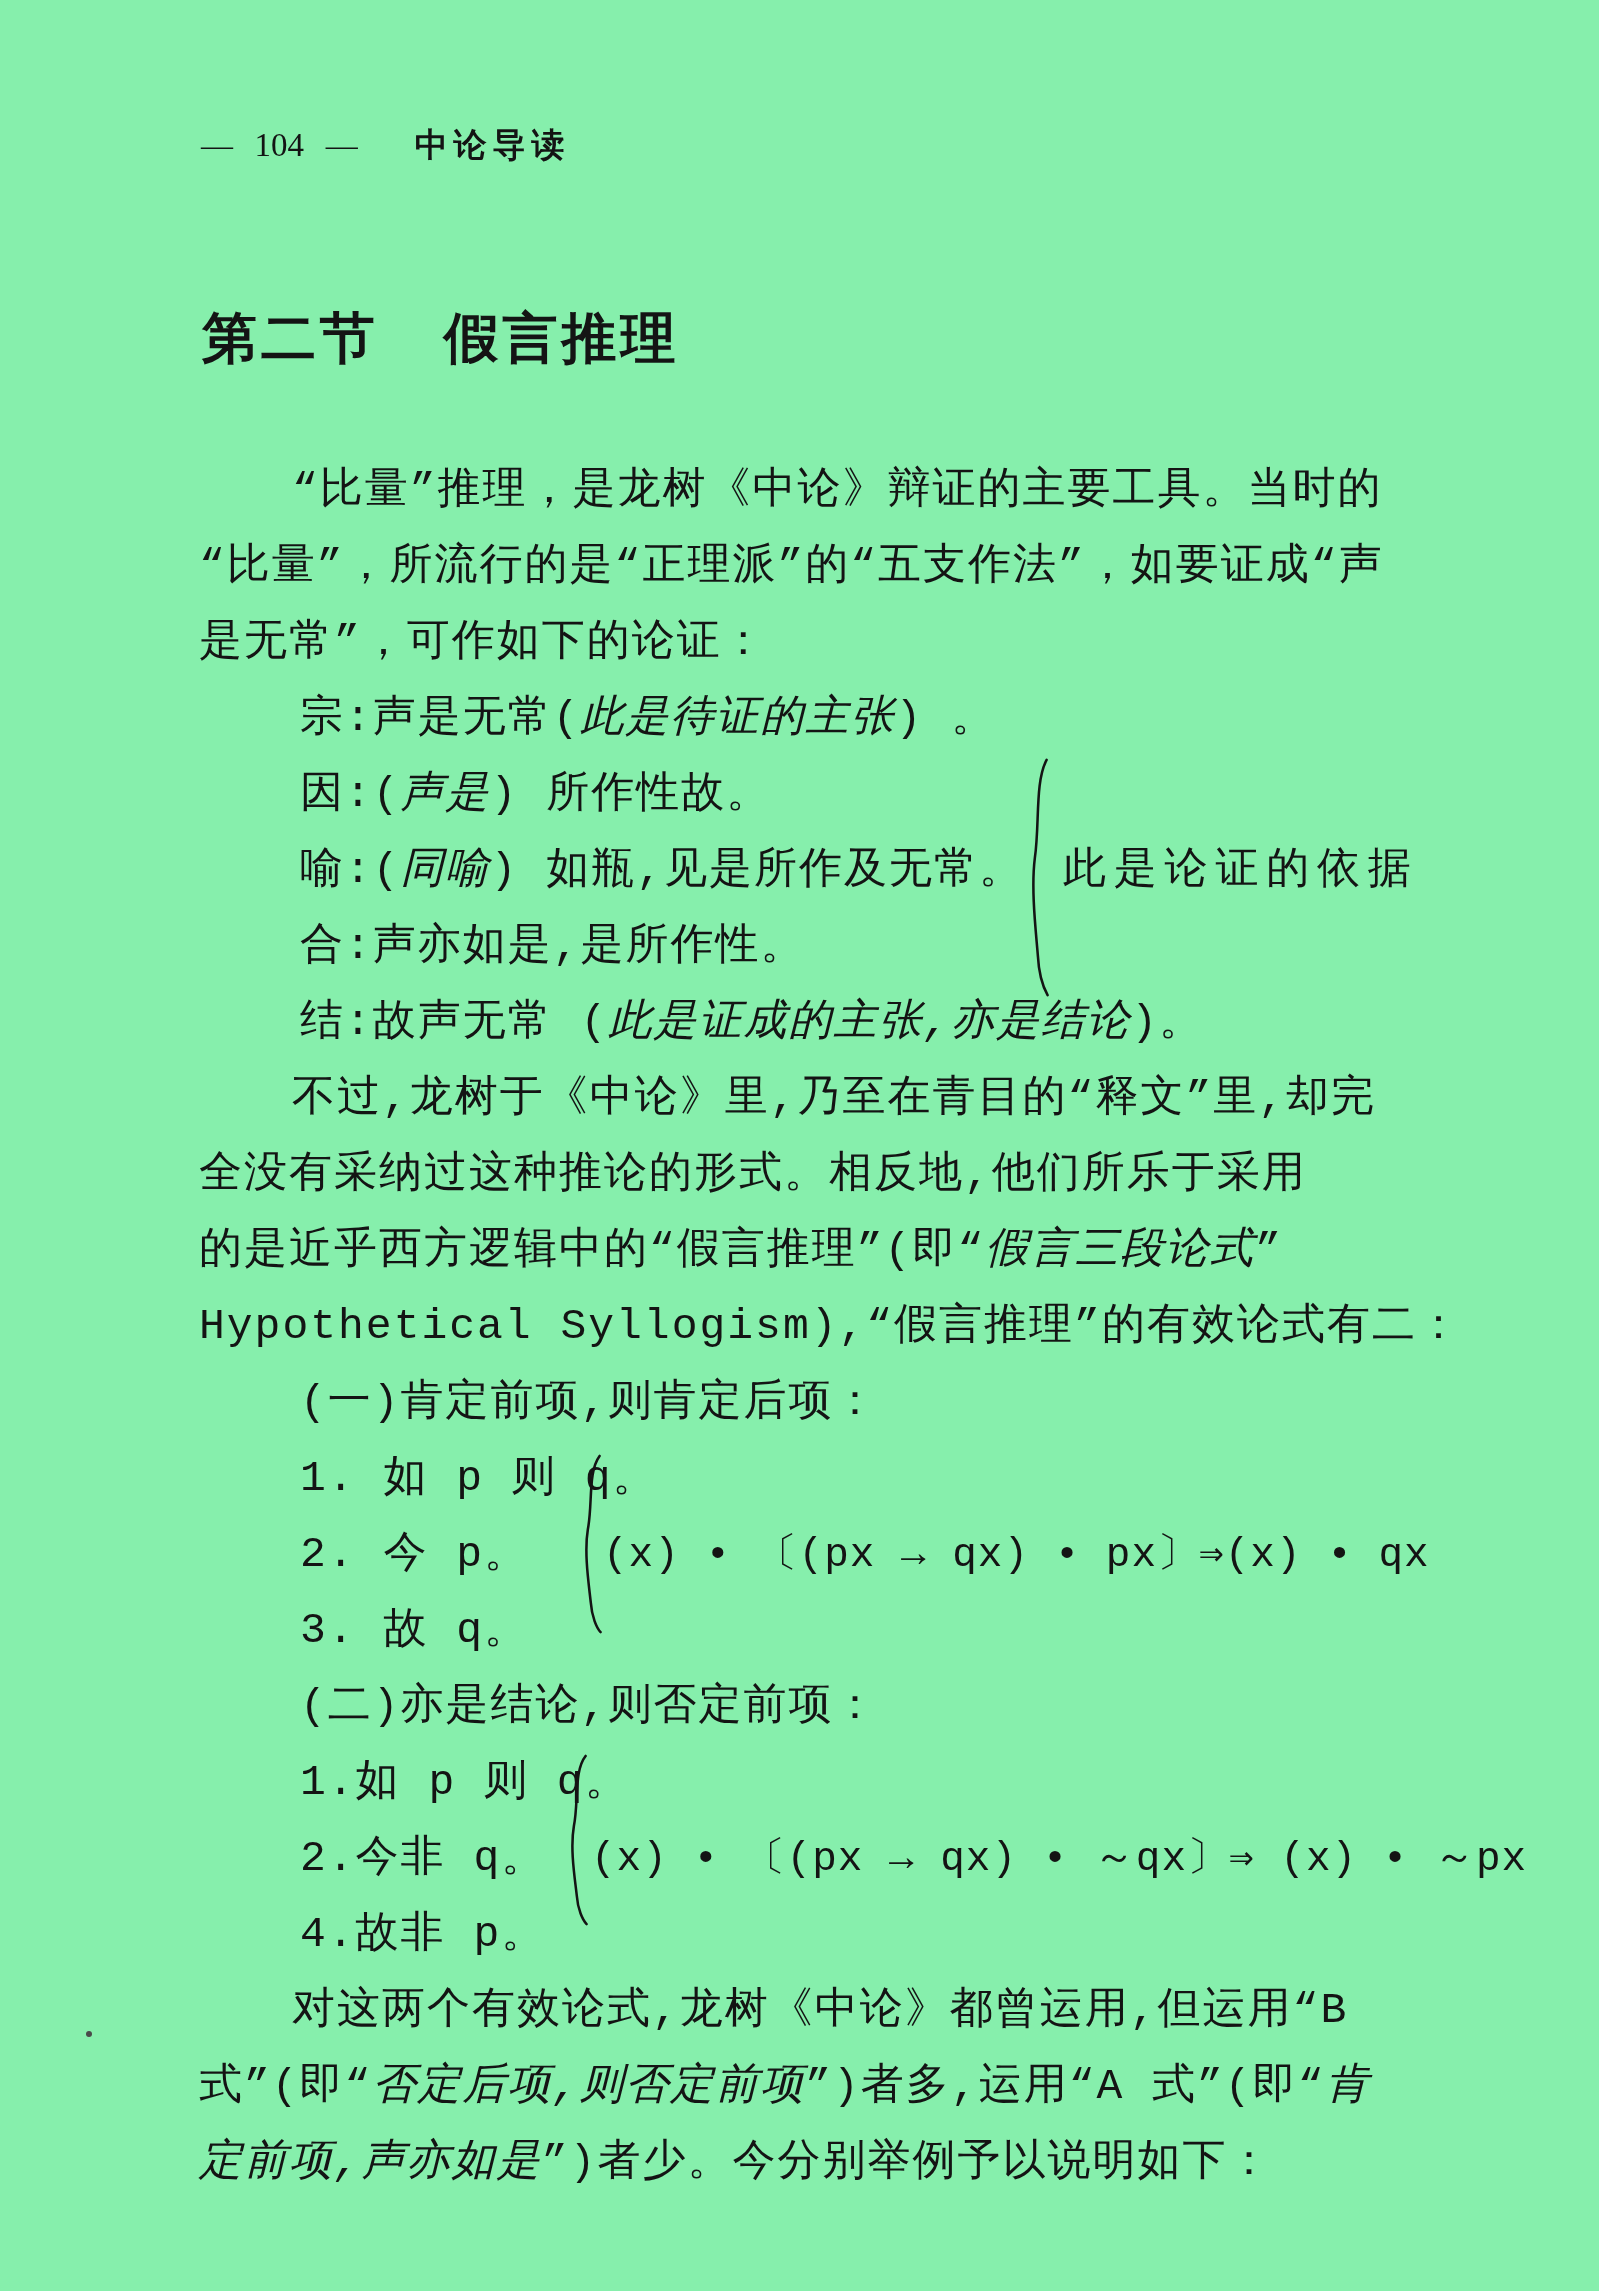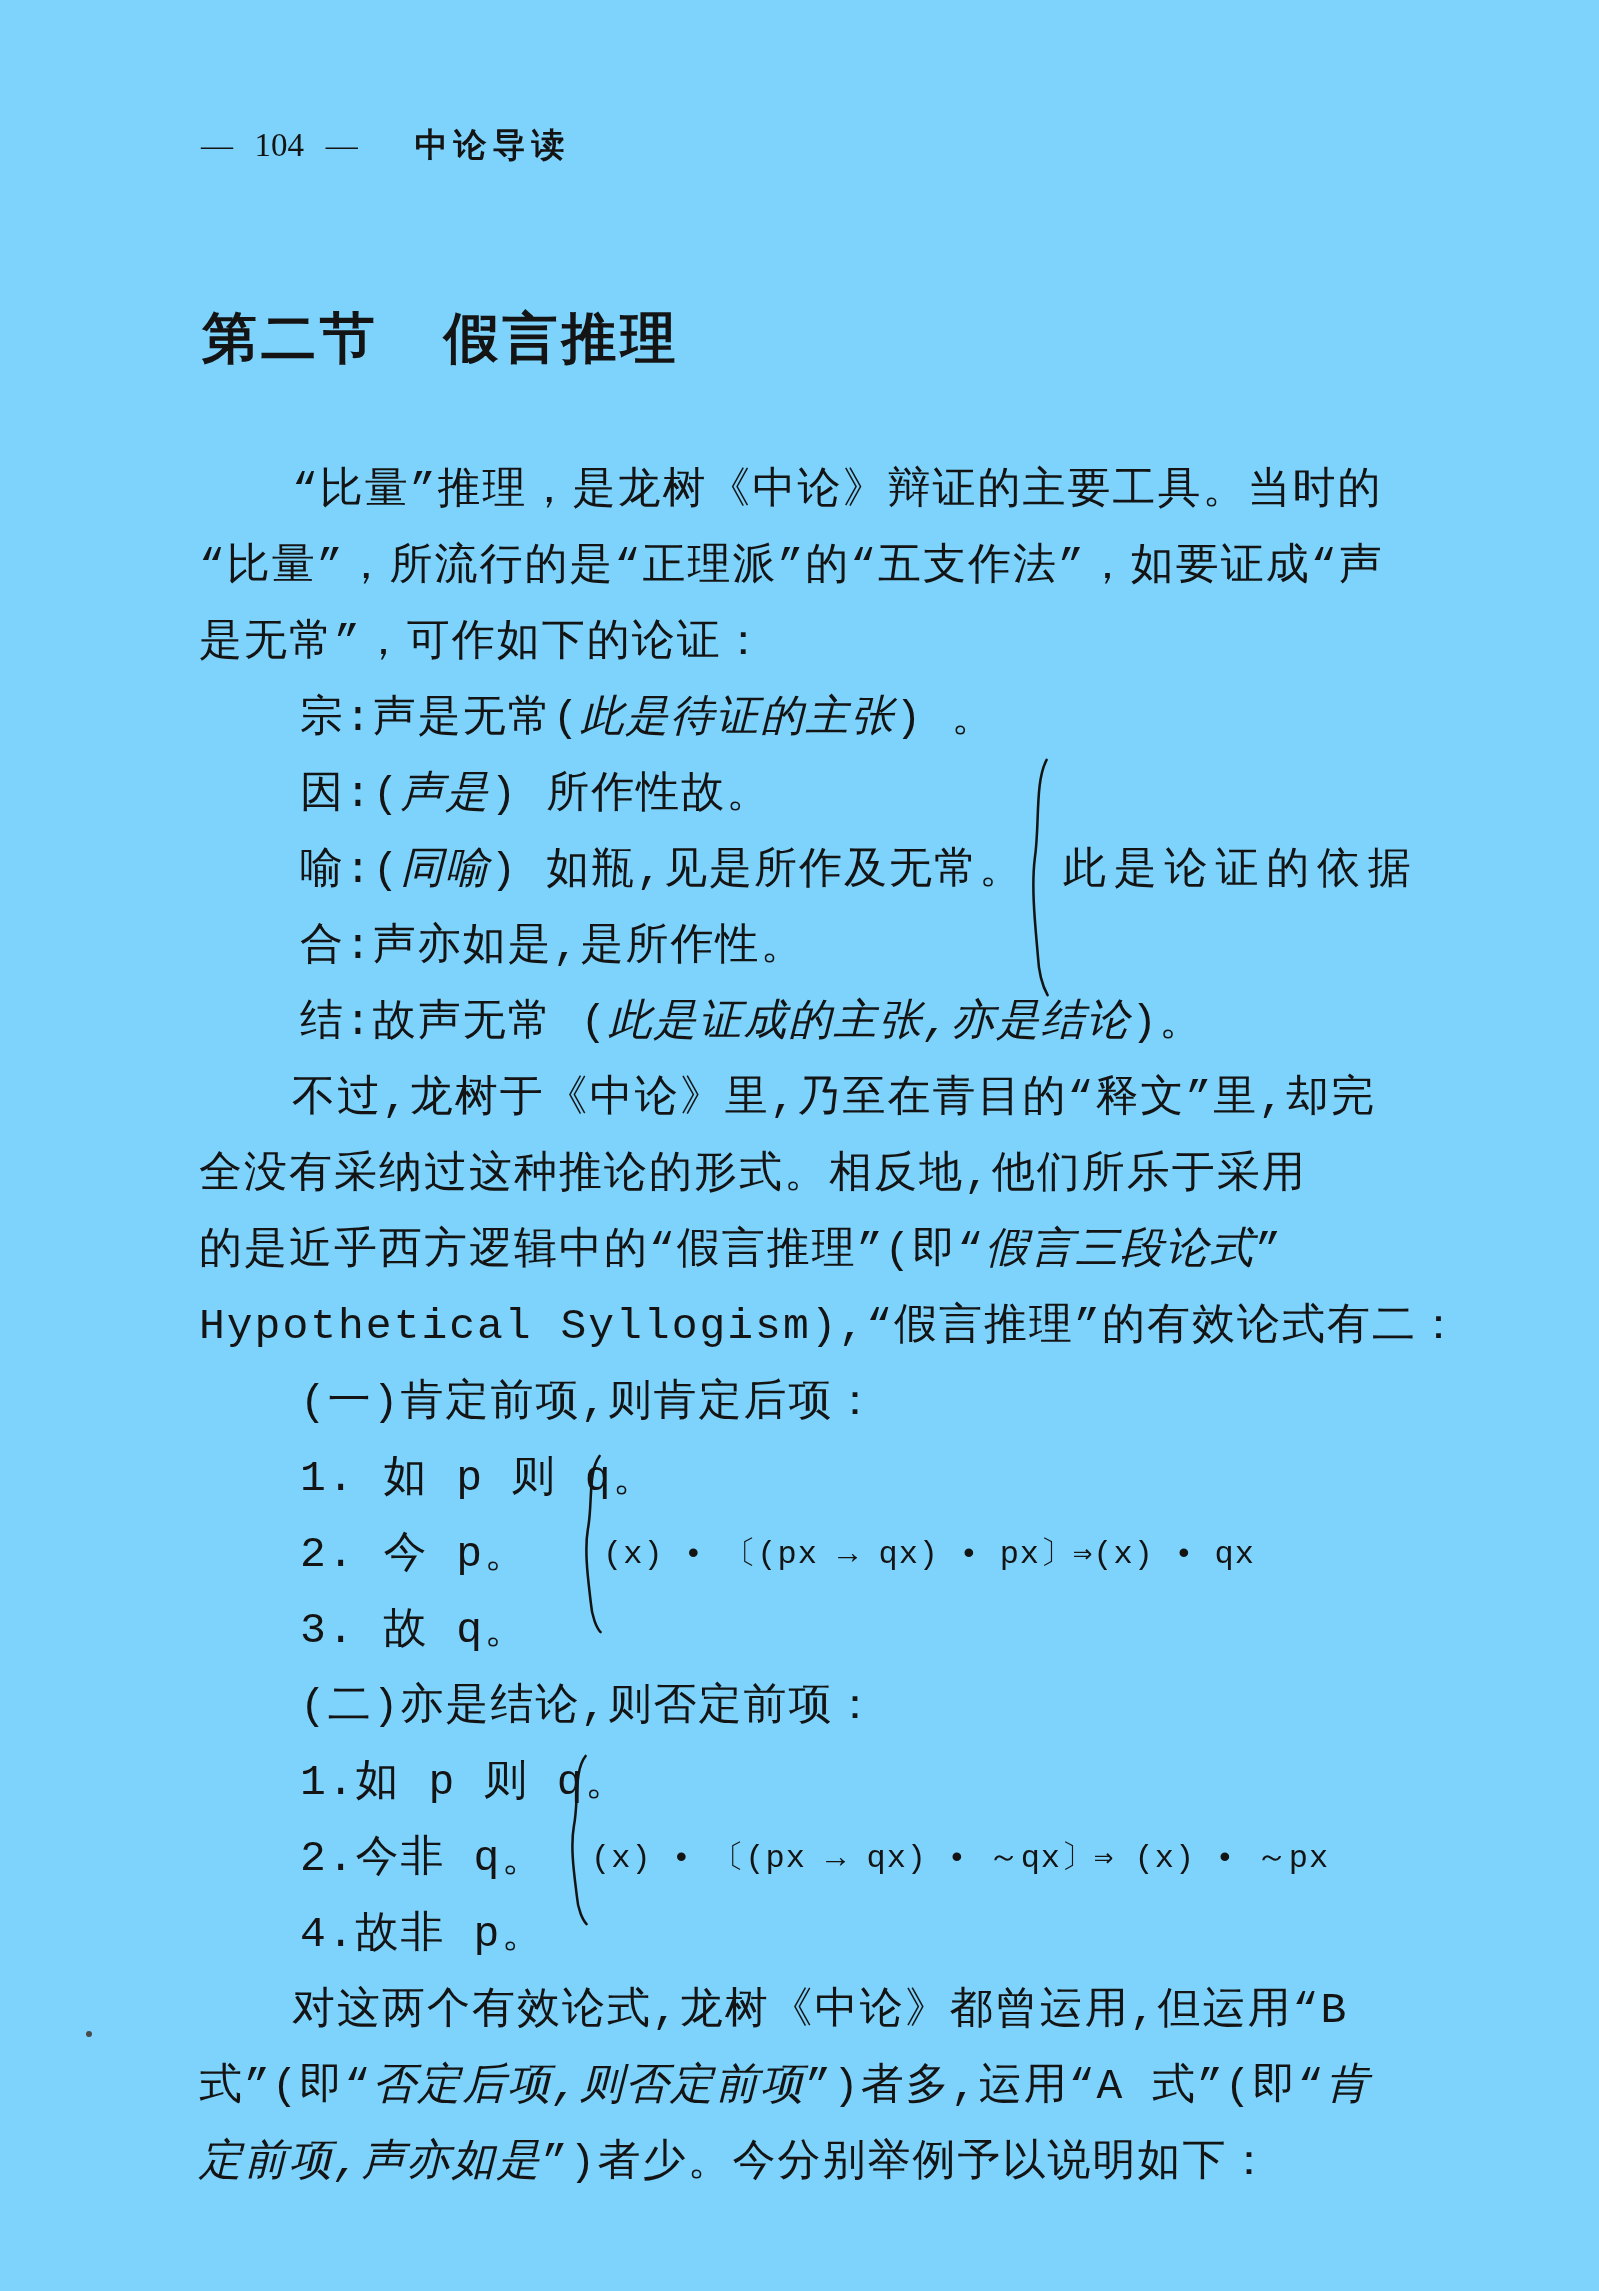--- a/index.html
+++ b/index.html
@@ -1,19 +1,19 @@
 <!DOCTYPE html>
 <html><head>
 <meta charset="utf-8">
 <style>
   html,body{margin:0;padding:0;background:#e8e8e8;}
   .page{
     position:relative;
     width:1600px;height:2292px;
-    background:#7dd3fc;
+    background:#86efac;
     overflow:hidden;
     color:#141414;
   }
   
   .hdr{
     position:absolute;left:201px;top:125px;
     font-size:32px;line-height:39px;
     white-space:nowrap;
     font-family:"Liberation Serif","DejaVu Serif",serif;
   }
@@ -46,21 +46,21 @@
   }
   .p-ind{text-indent:93px;}   
   .n-ind{text-indent:101px;}  
   .kai{font-style:italic;font-weight:400;text-align:right;}
   .annot{
     position:absolute;left:864px;top:0;
     letter-spacing:7.8px;text-indent:0;
   }
   .formula{
     position:absolute;top:0;text-indent:0;
-    font-size:32px;letter-spacing:1px;line-height:76px;
+    font-size:41px;letter-spacing:1px;line-height:76px;
   }
   .f1{left:404px;}
   .f2{left:392px;}
   
   .brace{position:absolute;}
   .brace svg{display:block;}
   .stray-dot{
     position:absolute;left:86px;top:2031px;
     width:5.9px;height:5.9px;border-radius:50%;background:#4a4a4a;
   }

